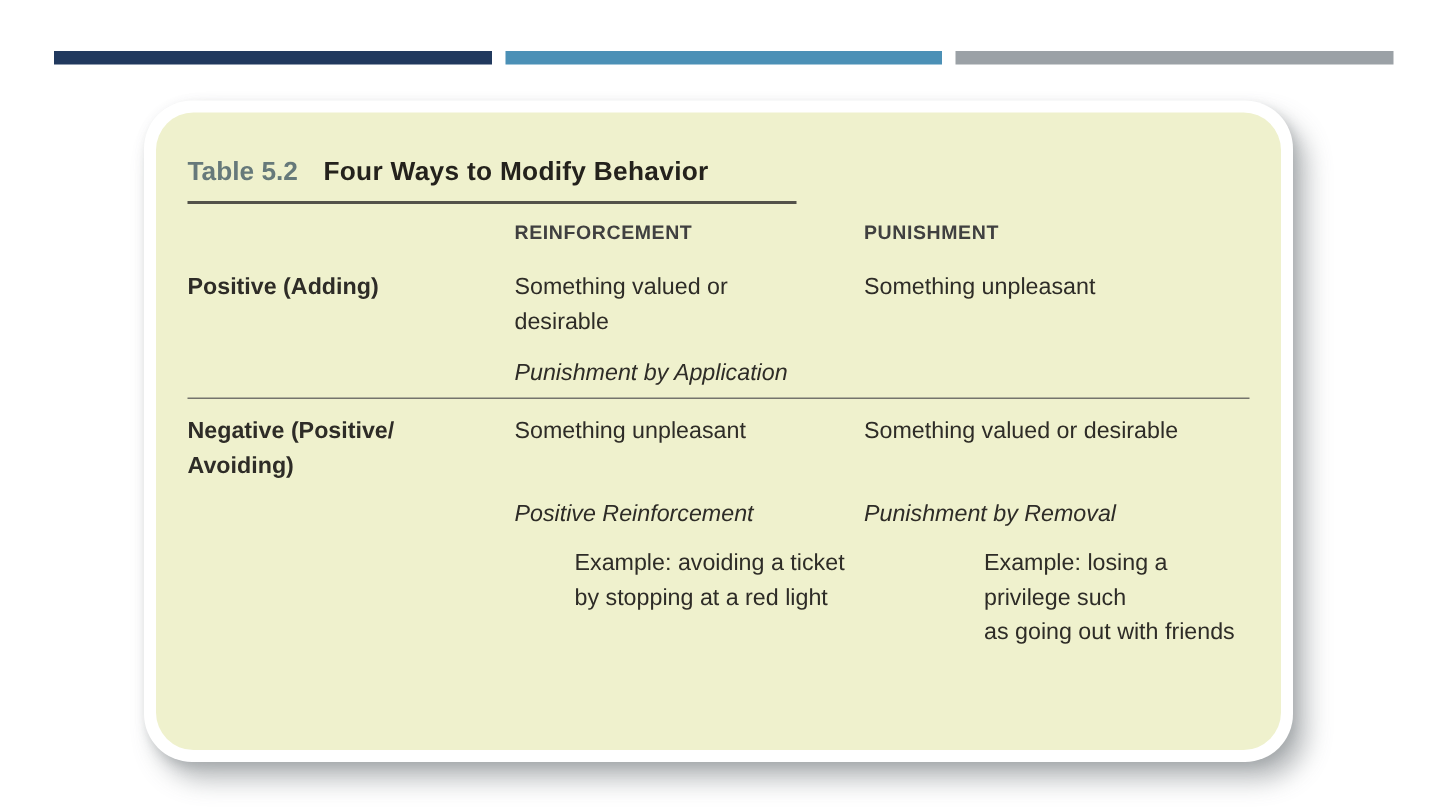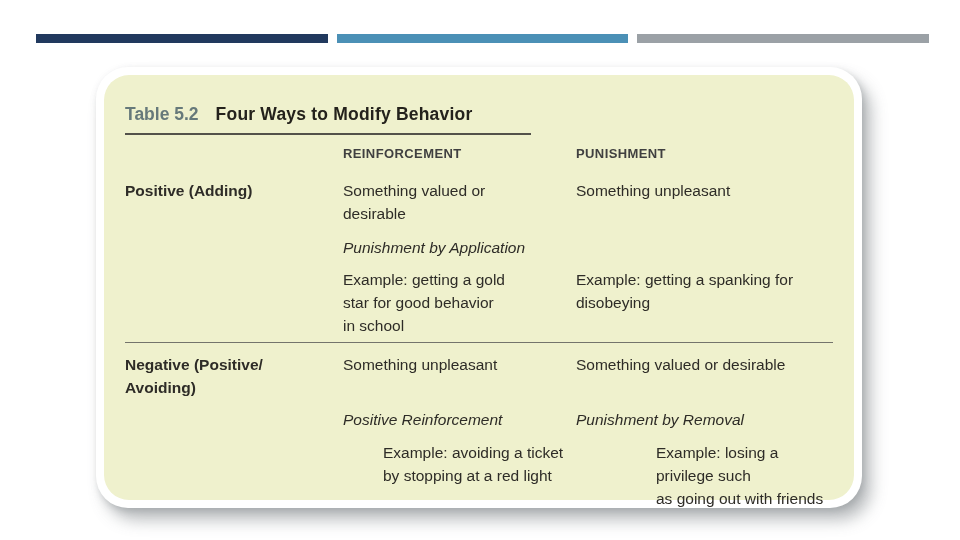--- a/index.html
+++ b/index.html
@@ -70,28 +70,20 @@
       <div class="trow mt-what1">
         <div class="c1 rowlabel">Positive (Adding)</div>
         <div class="c2 body">Something valued or
 desirable</div>
         <div class="c3 body">Something unpleasant</div>
       </div>
       <div class="trow mt-term1">
         <div class="c1"></div>
         <div class="c3 body term">Punishment by Application</div>
       </div>
-      <div class="trow mt-ex1">
-        <div class="c1"></div>
-        <div class="c2 body">Example: getting a gold
-star for good behavior
-in school</div>
-        <div class="c3 body">Example: getting a spanking for
-disobeying</div>
-      </div>
 
       <div class="divider"></div>
 
       <div class="trow mt-what2">
         <div class="c1 rowlabel">Negative (Positive/
 Avoiding)</div>
         <div class="c2 body">Something unpleasant</div>
         <div class="c3 body">Something valued or desirable</div>
       </div>
       <div class="trow mt-term2">

